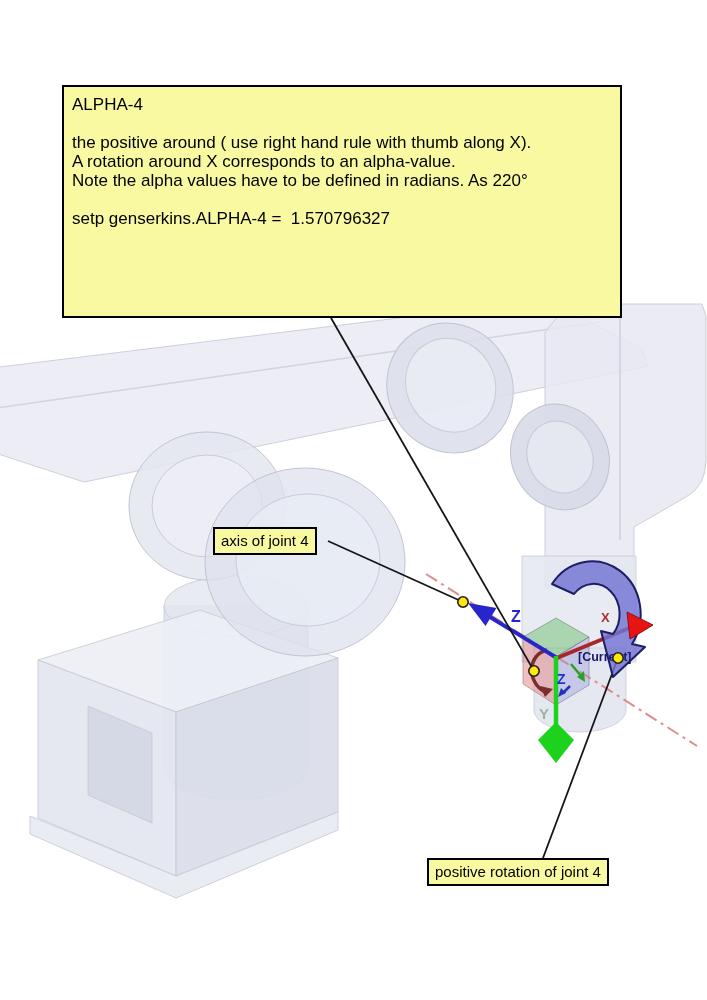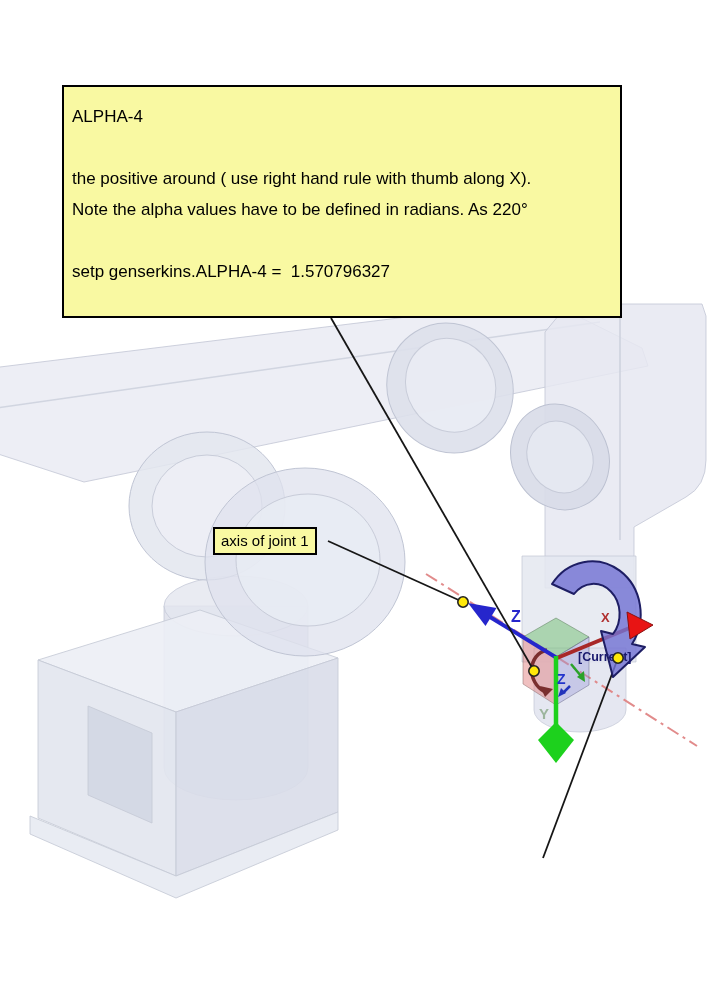--- a/index.html
+++ b/index.html
@@ -10,21 +10,21 @@
   svg{position:absolute;left:0;top:0;}
   .callout{
     position:absolute;background:#f9f9a2;border:2px solid #000;
     font-size:15px;line-height:1.35;padding:2px 6px;color:#000;white-space:pre;
   }
   #note-box{
     position:absolute;left:62px;top:85px;width:548px;height:213px;
     background:#f9f9a2;border:2px solid #000;padding:8px 0 8px 8px;
     color:#000;font-size:17px;
   }
-  .nl{height:19px;line-height:19px;white-space:pre;margin-top:12px;}
+  .nl{height:19px;line-height:19px;white-space:pre;}
   text{font-family:"Liberation Sans", sans-serif;}
 </style>
 </head>
 <body>
 
 <div id="screen">
 
 <svg width="707" height="1000" viewBox="0 0 707 1000">
 
   <g stroke-width="1">
@@ -117,21 +117,23 @@
     <circle cx="463" cy="602" r="5.2" fill="#ffe80a"></circle>
     <circle cx="534" cy="671" r="5.2" fill="#ffe80a"></circle>
     <circle cx="618" cy="658" r="5.2" fill="#ffe80a"></circle>
   </g>
 </svg>
 
 <div id="note-box">
   <div class="nl">ALPHA-4</div>
   <div class="nl"></div>
   <div class="nl">the positive around ( use right hand rule with thumb along X).</div>
+  <div class="nl">A rotation around X corresponds to an alpha-value.</div>
   <div class="nl">Note the alpha values have to be defined in radians. As 220°</div>
   <div class="nl"></div>
   <div class="nl">setp genserkins.ALPHA-4 =  1.570796327</div>
 </div>
 
-<div class="callout" style="left:213px;top:527px;">axis of joint 1</div>
+<div class="callout" style="left:213px;top:527px;">axis of joint 4</div>
 
+<div class="callout" style="left:427px;top:858px;">positive rotation of joint 4</div>
 
 </div>
 
 </body></html>

